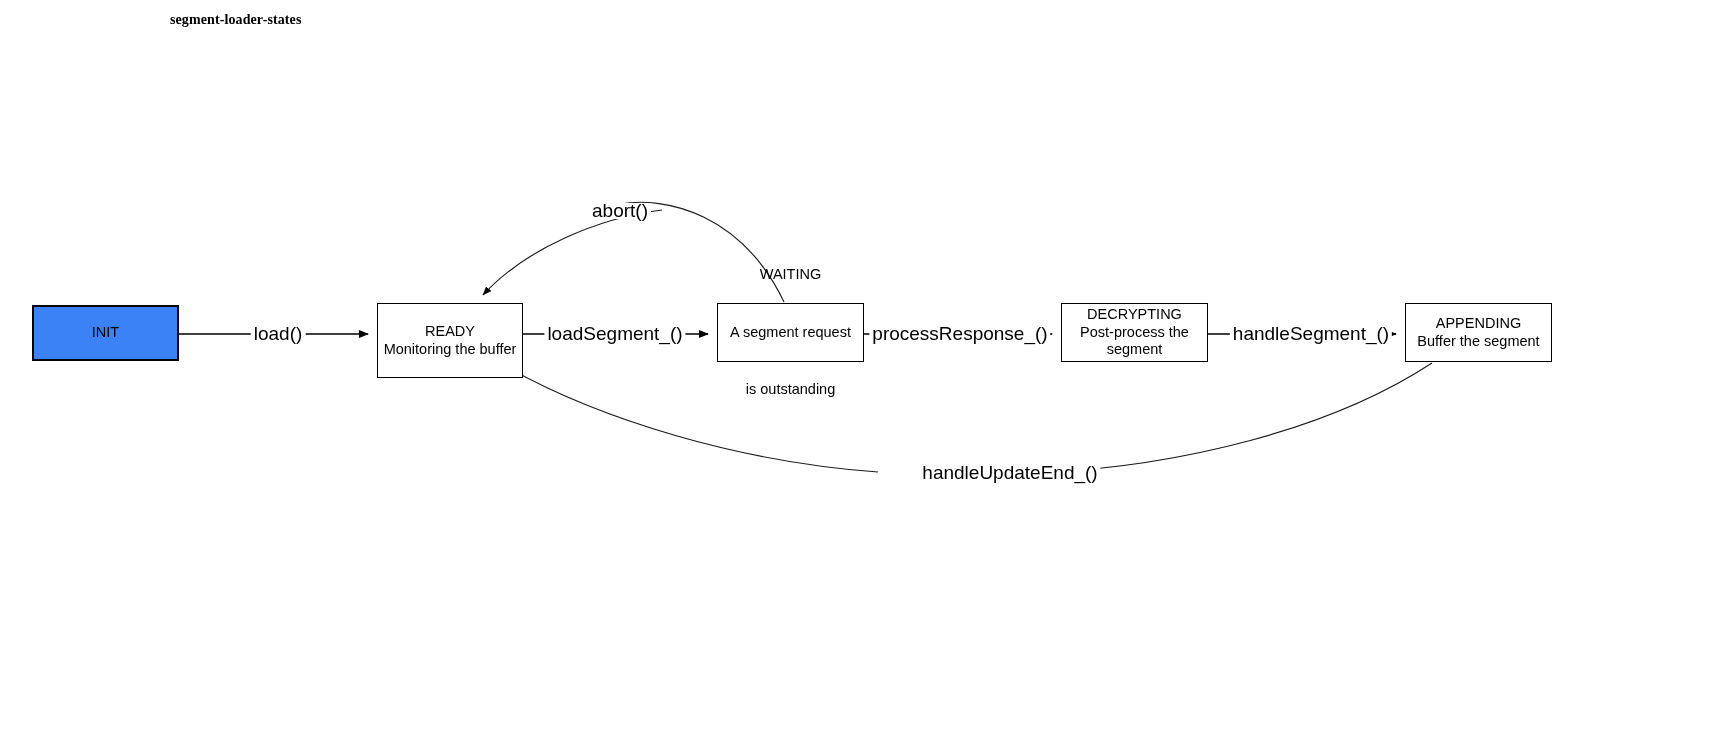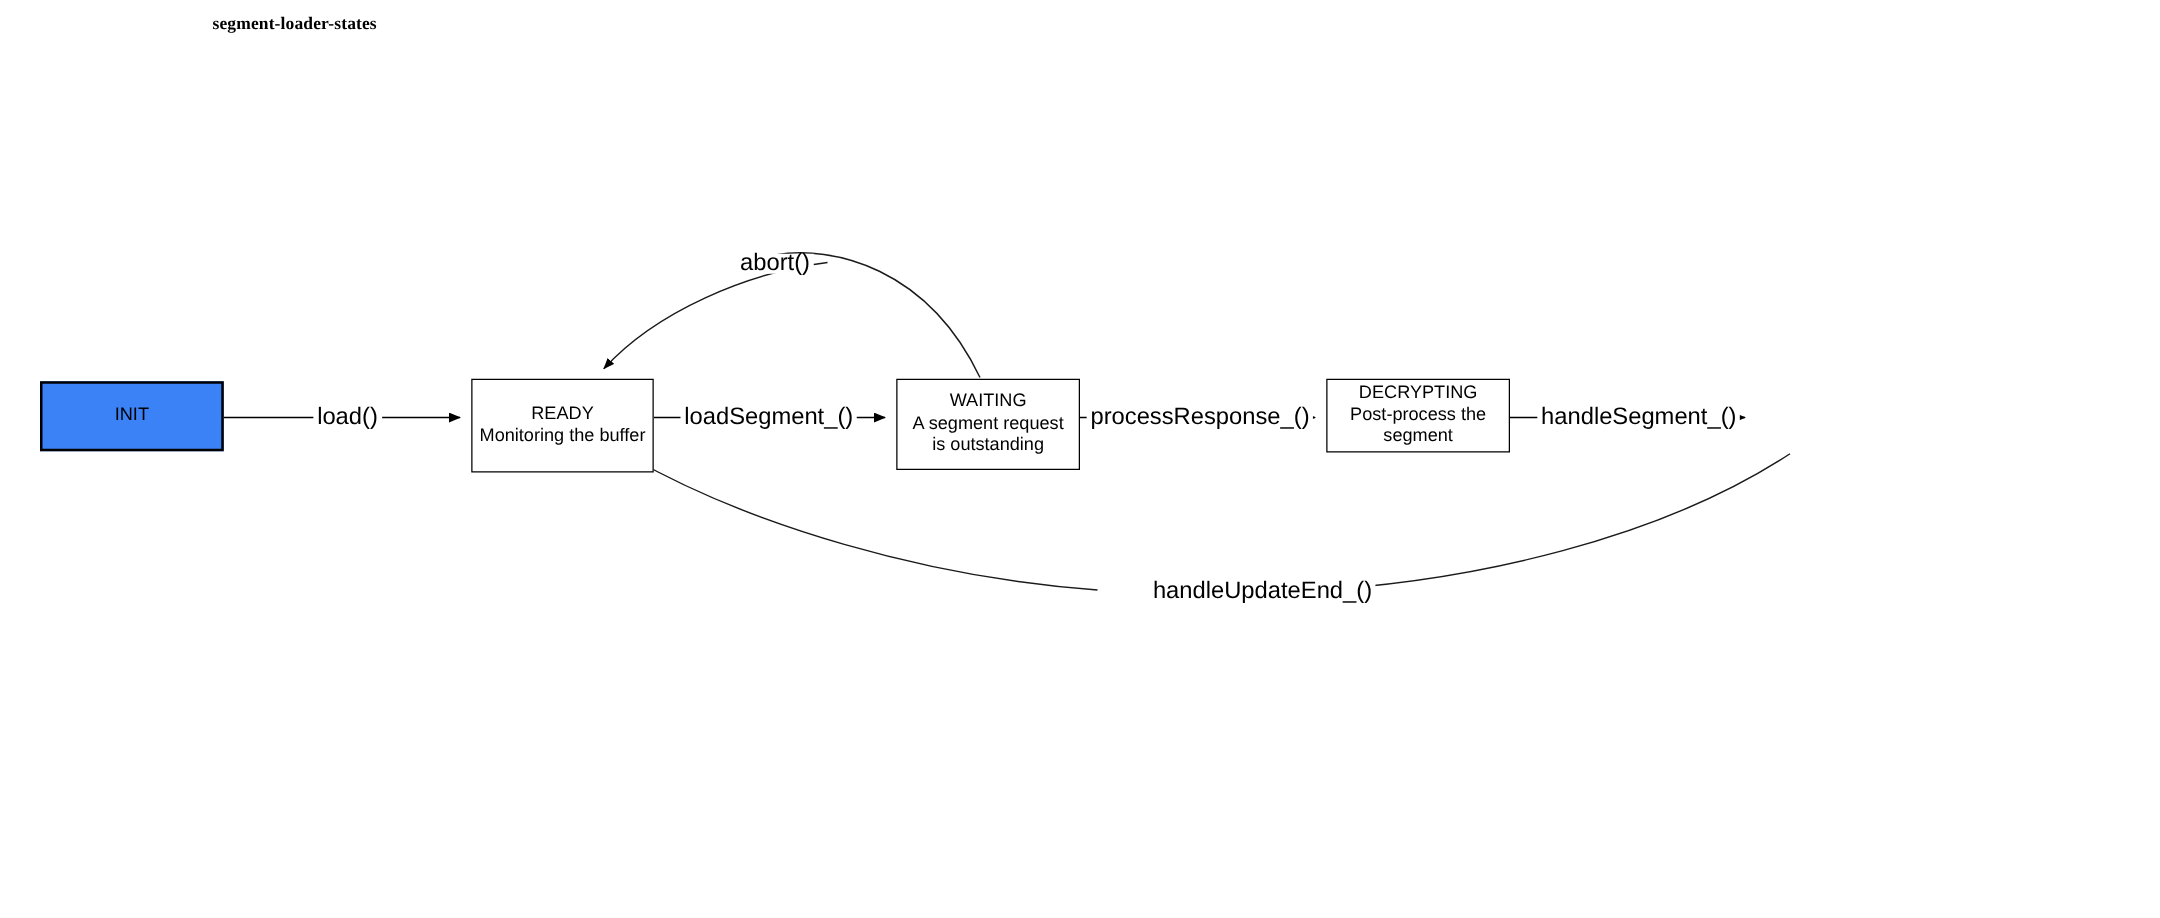--- a/index.html
+++ b/index.html
@@ -102,32 +102,36 @@
 
   <div class="state-node start-node" style="left:32px; top:305px; width:147px; height:56px;">
     <span class="node-line">INIT</span>
   </div>
 
   <div class="state-node" style="left:377px; top:303px; width:146px; height:75px;">
     <span class="node-line">READY</span>
     <span class="node-line">Monitoring the buffer</span>
   </div>
 
-  <div class="state-node" style="left:717px; top:303px; width:147px; height:73px;">
+  <div class="state-node" style="left:717px; top:303px; width:147px; height:59px;gap:40px;">
     <span class="node-line">WAITING</span>
     <span class="node-line">A segment request</span>
     <span class="node-line">is outstanding</span>
   </div>
 
   <div class="state-node" style="left:1061px; top:303px; width:147px; height:59px;">
     <span class="node-line">DECRYPTING</span>
     <span class="node-line">Post-process the</span>
     <span class="node-line">segment</span>
   </div>
 
+  <div class="state-node" style="left:1405px; top:303px; width:147px; height:59px;">
+    <span class="node-line">APPENDING</span>
+    <span class="node-line">Buffer the segment</span>
+  </div>
 
   <div class="edge-label" style="left:278px; top:334px;">load()</div>
 
   <div class="edge-label" style="left:615px; top:334px;text-align:center;">loadSegment_()</div>
 
   <div class="edge-label" style="left:960px; top:334px;">processResponse_()</div>
 
   <div class="edge-label" style="left:1311px; top:334px;">handleSegment_()</div>
 
   <div class="edge-label" style="left:620px; top:211px;">abort()</div>

